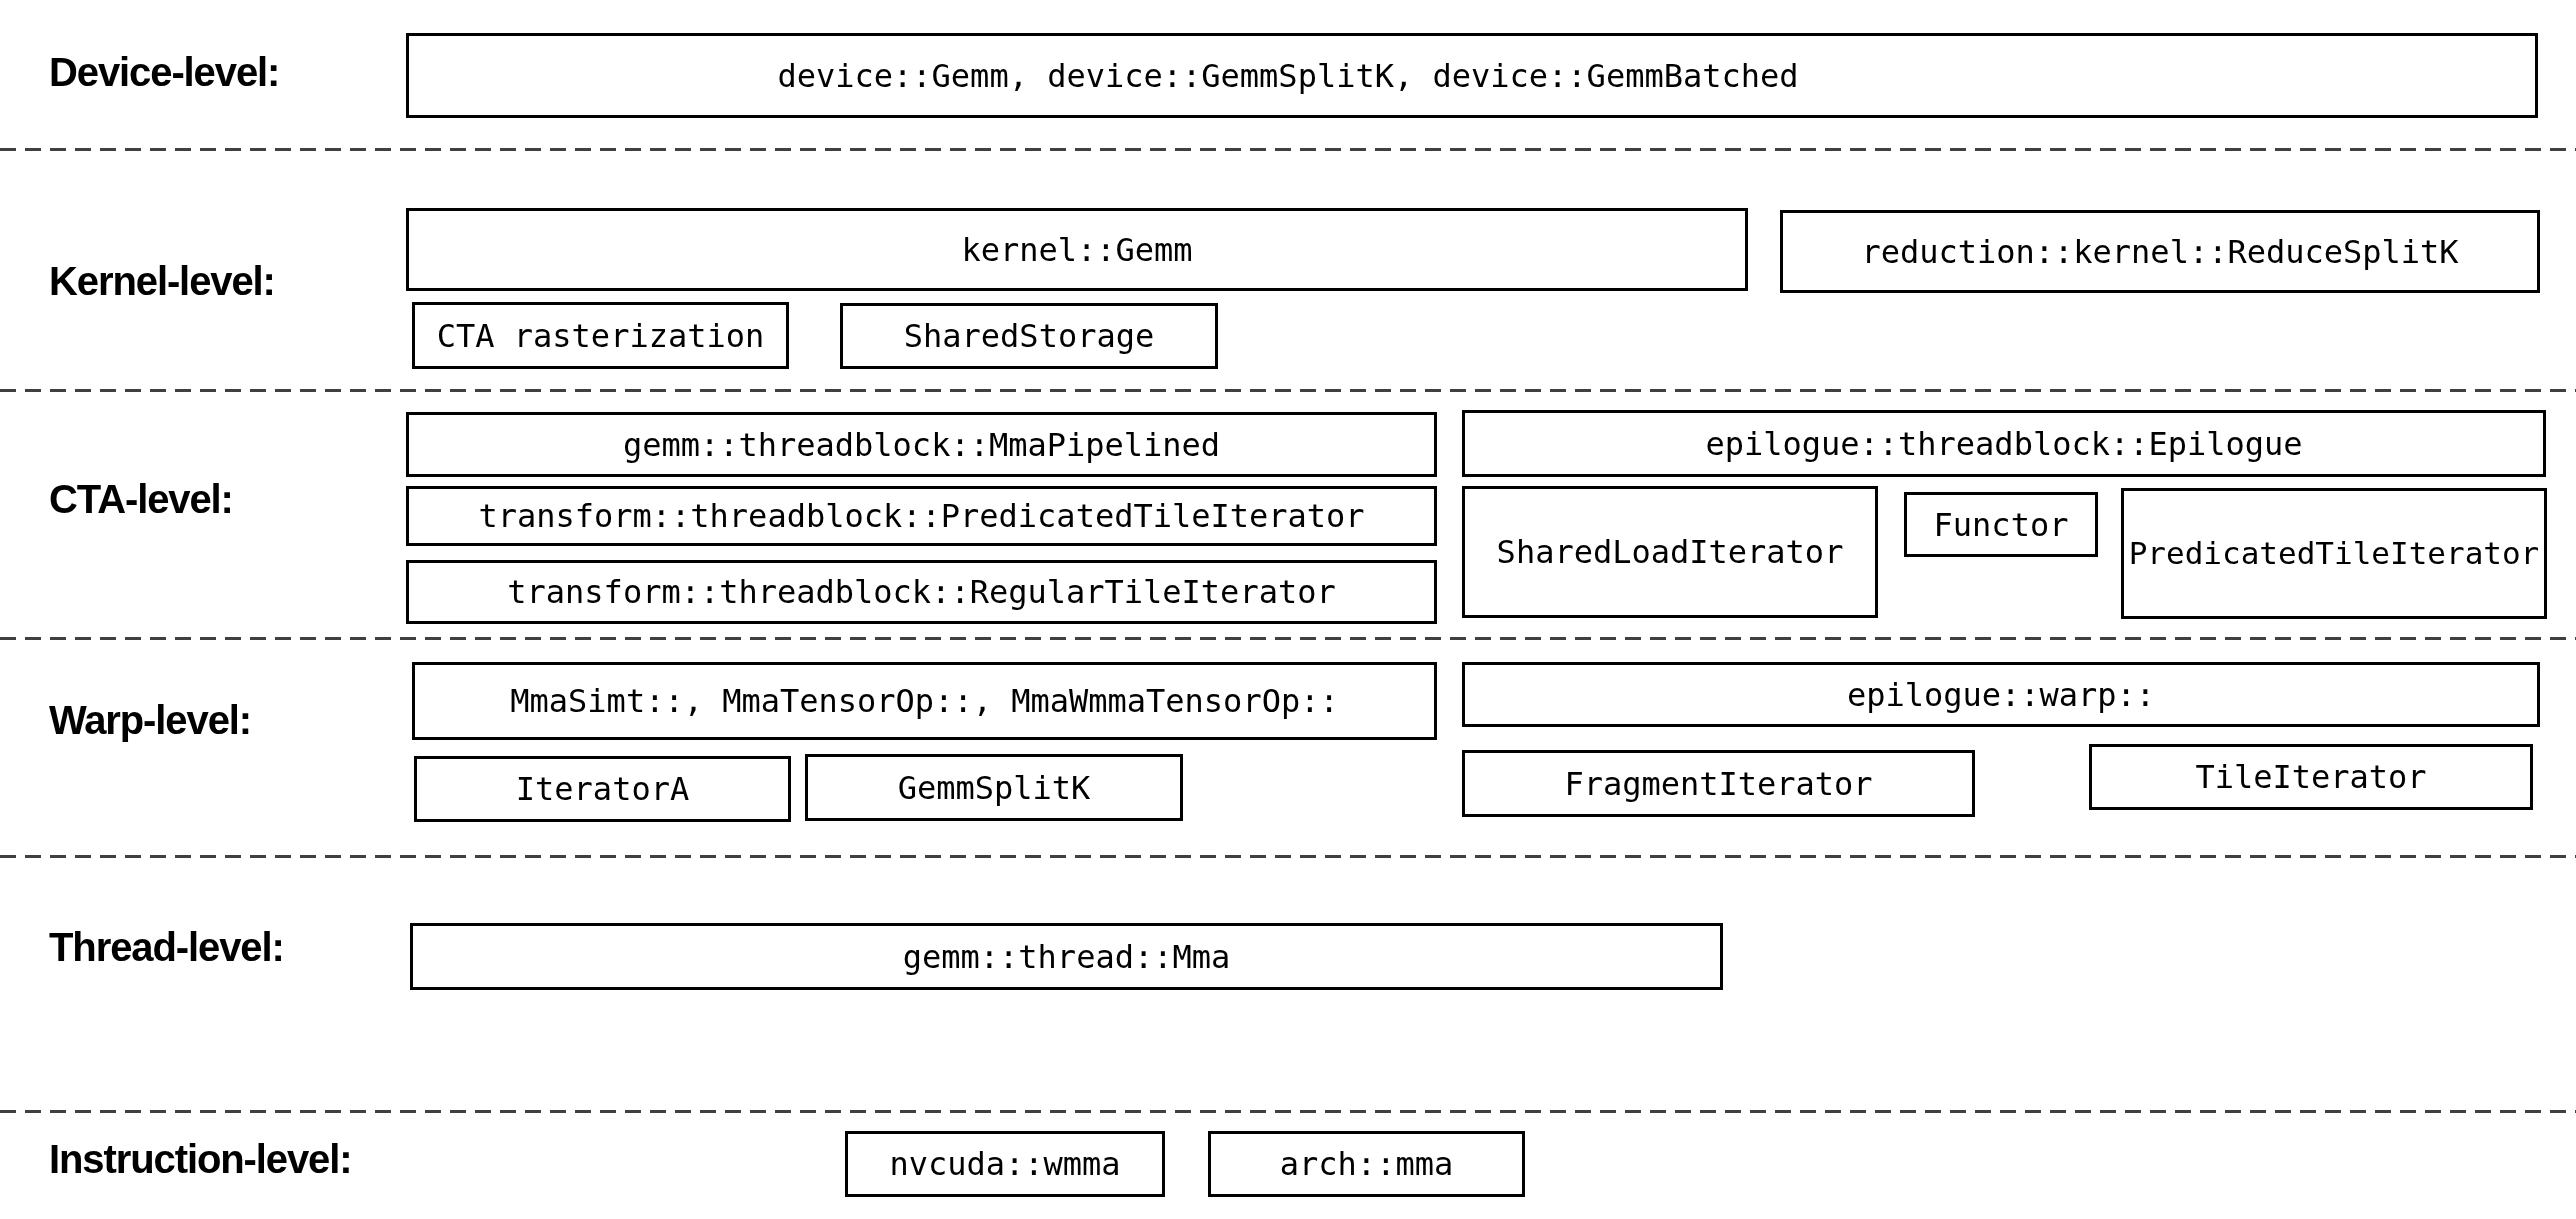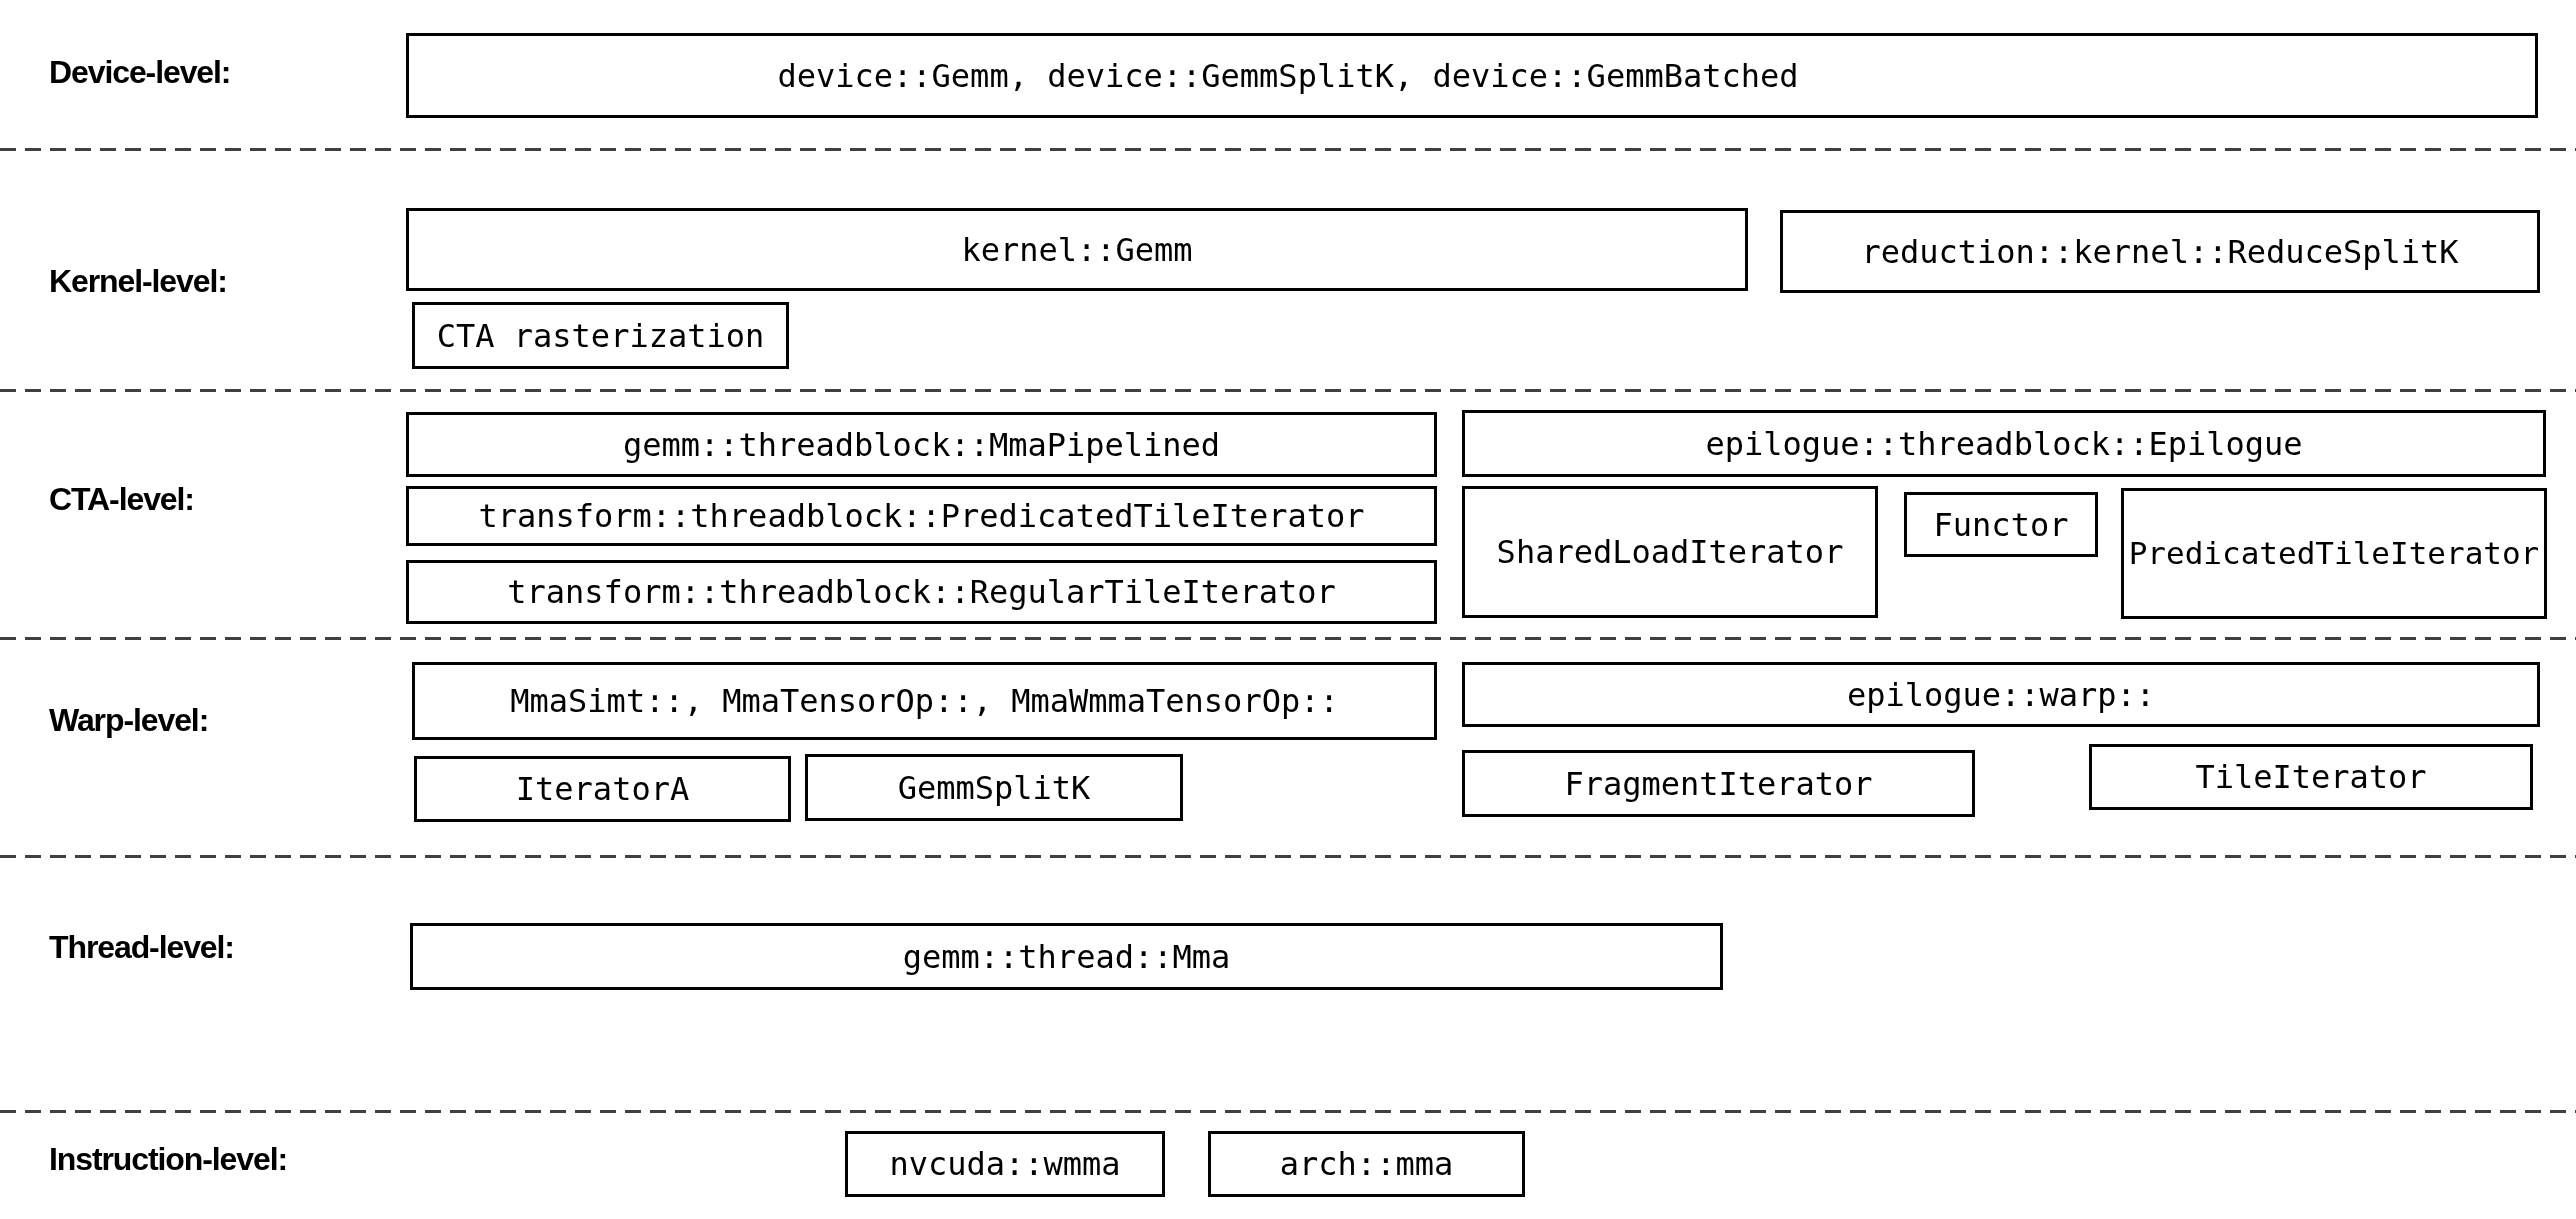--- a/index.html
+++ b/index.html
@@ -13,21 +13,21 @@
     height: 1219px;
     background: #ffffff;
     overflow: hidden;
     font-family: "DejaVu Sans Mono", "Liberation Mono", monospace;
   }
   .level-label {
     position: absolute;
     left: 49px;
     font-family: "Liberation Sans", "DejaVu Sans", sans-serif;
     font-weight: bold;
-    font-size: 32px;
+    font-size: 40px;
     line-height: 40px;
     letter-spacing: -1.1px;
     color: #000000;
     white-space: nowrap;
     text-align: center;
   }
   .box {
     position: absolute;
     box-sizing: border-box;
     background: #ffffff;
@@ -57,20 +57,21 @@
 
   <div class="level-label" style="top:52px;">Device-level:</div>
   <div class="box" style="left:406px; top:33px; width:2132px; height:85px; justify-content:center; padding-right:368px;">device::Gemm, device::GemmSplitK, device::GemmBatched</div>
 
   <div class="sep" style="top:148px;"></div>
 
   <div class="level-label" style="top:261px;">Kernel-level:</div>
   <div class="box" style="left:406px; top:208px; width:1342px; height:83px;">kernel::Gemm</div>
   <div class="box" style="left:1780px; top:210px; width:760px; height:83px;">reduction::kernel::ReduceSplitK</div>
   <div class="box" style="left:412px; top:302px; width:377px; height:67px;">CTA rasterization</div>
+  <div class="box" style="left:840px; top:303px; width:378px; height:66px;">SharedStorage</div>
 
   <div class="sep" style="top:389px;"></div>
 
   <div class="level-label" style="top:479px;">CTA-level:</div>
   <div class="box" style="left:406px; top:412px; width:1031px; height:65px;">gemm::threadblock::MmaPipelined</div>
   <div class="box" style="left:406px; top:486px; width:1031px; height:60px;">transform::threadblock::PredicatedTileIterator</div>
   <div class="box" style="left:406px; top:560px; width:1031px; height:64px;">transform::threadblock::RegularTileIterator</div>
   <div class="box" style="left:1462px; top:410px; width:1084px; height:67px;">epilogue::threadblock::Epilogue</div>
   <div class="box" style="left:1462px; top:486px; width:416px; height:132px;">SharedLoadIterator</div>
   <div class="box" style="left:1904px; top:492px; width:194px; height:65px;">Functor</div>

